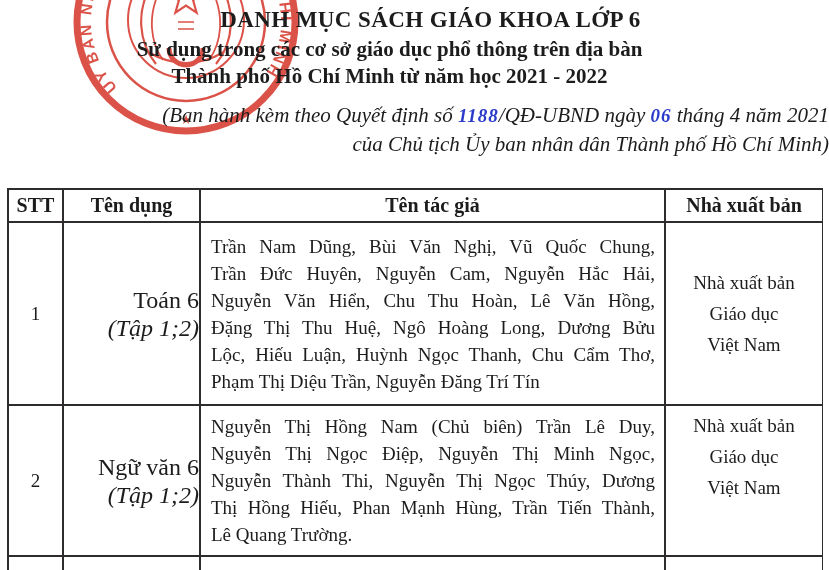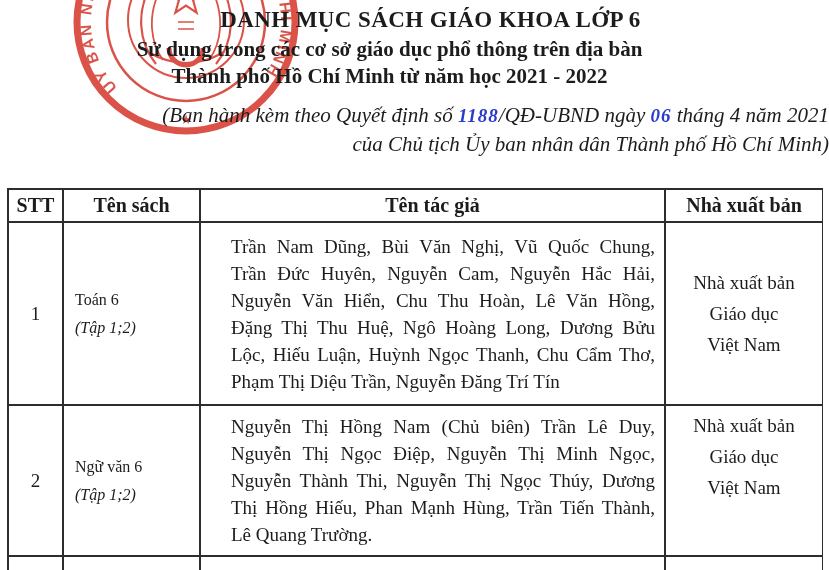--- a/index.html
+++ b/index.html
@@ -43,24 +43,24 @@
   th {
     height:33px; font-size:20px; font-weight:bold; text-align:center;
     padding:2px 4px;
   }
   .col-stt  { width:55px; }
   .col-book { width:137px; }
   .col-auth { width:465px; }
   .col-pub  { width:158px; }
 
   td.stt { text-align:center; font-size:19px; }
-  td.book { text-align:left; font-size:16px; line-height:28px;padding-left:11px; }
+  td.book { text-align:right; font-size:24px; line-height:28px;padding-left:11px; }
   td.book .sub { font-style:italic; }
   td.auth { padding:7px 9px 7px 10px; font-size:19px; }
-  td.auth .tline { line-height:27px; white-space:nowrap;margin-left:20px; }
+  td.auth .tline { line-height:27px; white-space:nowrap; }
   td.auth .tline.just { text-align:justify; text-align-last:justify; white-space:normal; }
   td.pub { font-size:19px; text-align:center; }
   td.pub .tline { line-height:31px; }
   td.pub.top { vertical-align:top; padding-top:4px; }
   tr.row-1 { height:183px; }
   tr.row-2 { height:142px; }
   tr.partial td { height:20px; border-bottom:none; }
 </style>
 </head>
 <body>
@@ -105,21 +105,21 @@
   <table>
     <colgroup>
       <col class="col-stt">
         <col class="col-book">
         <col class="col-auth">
         <col class="col-pub">
     </colgroup>
     <tbody>
         <tr>
       <th>STT</th>
-      <th>Tên sách</th>
+      <th>Tên dụng</th>
       <th>Tên tác giả</th>
       <th>Nhà xuất bản</th>
     </tr>
     <tr class="row-1">
       <td class="stt">1</td>
       <td class="book">
         <div>Toán 6</div>
         <div class="sub">(Tập 1;2)</div>
       </td>
       <td class="auth">

